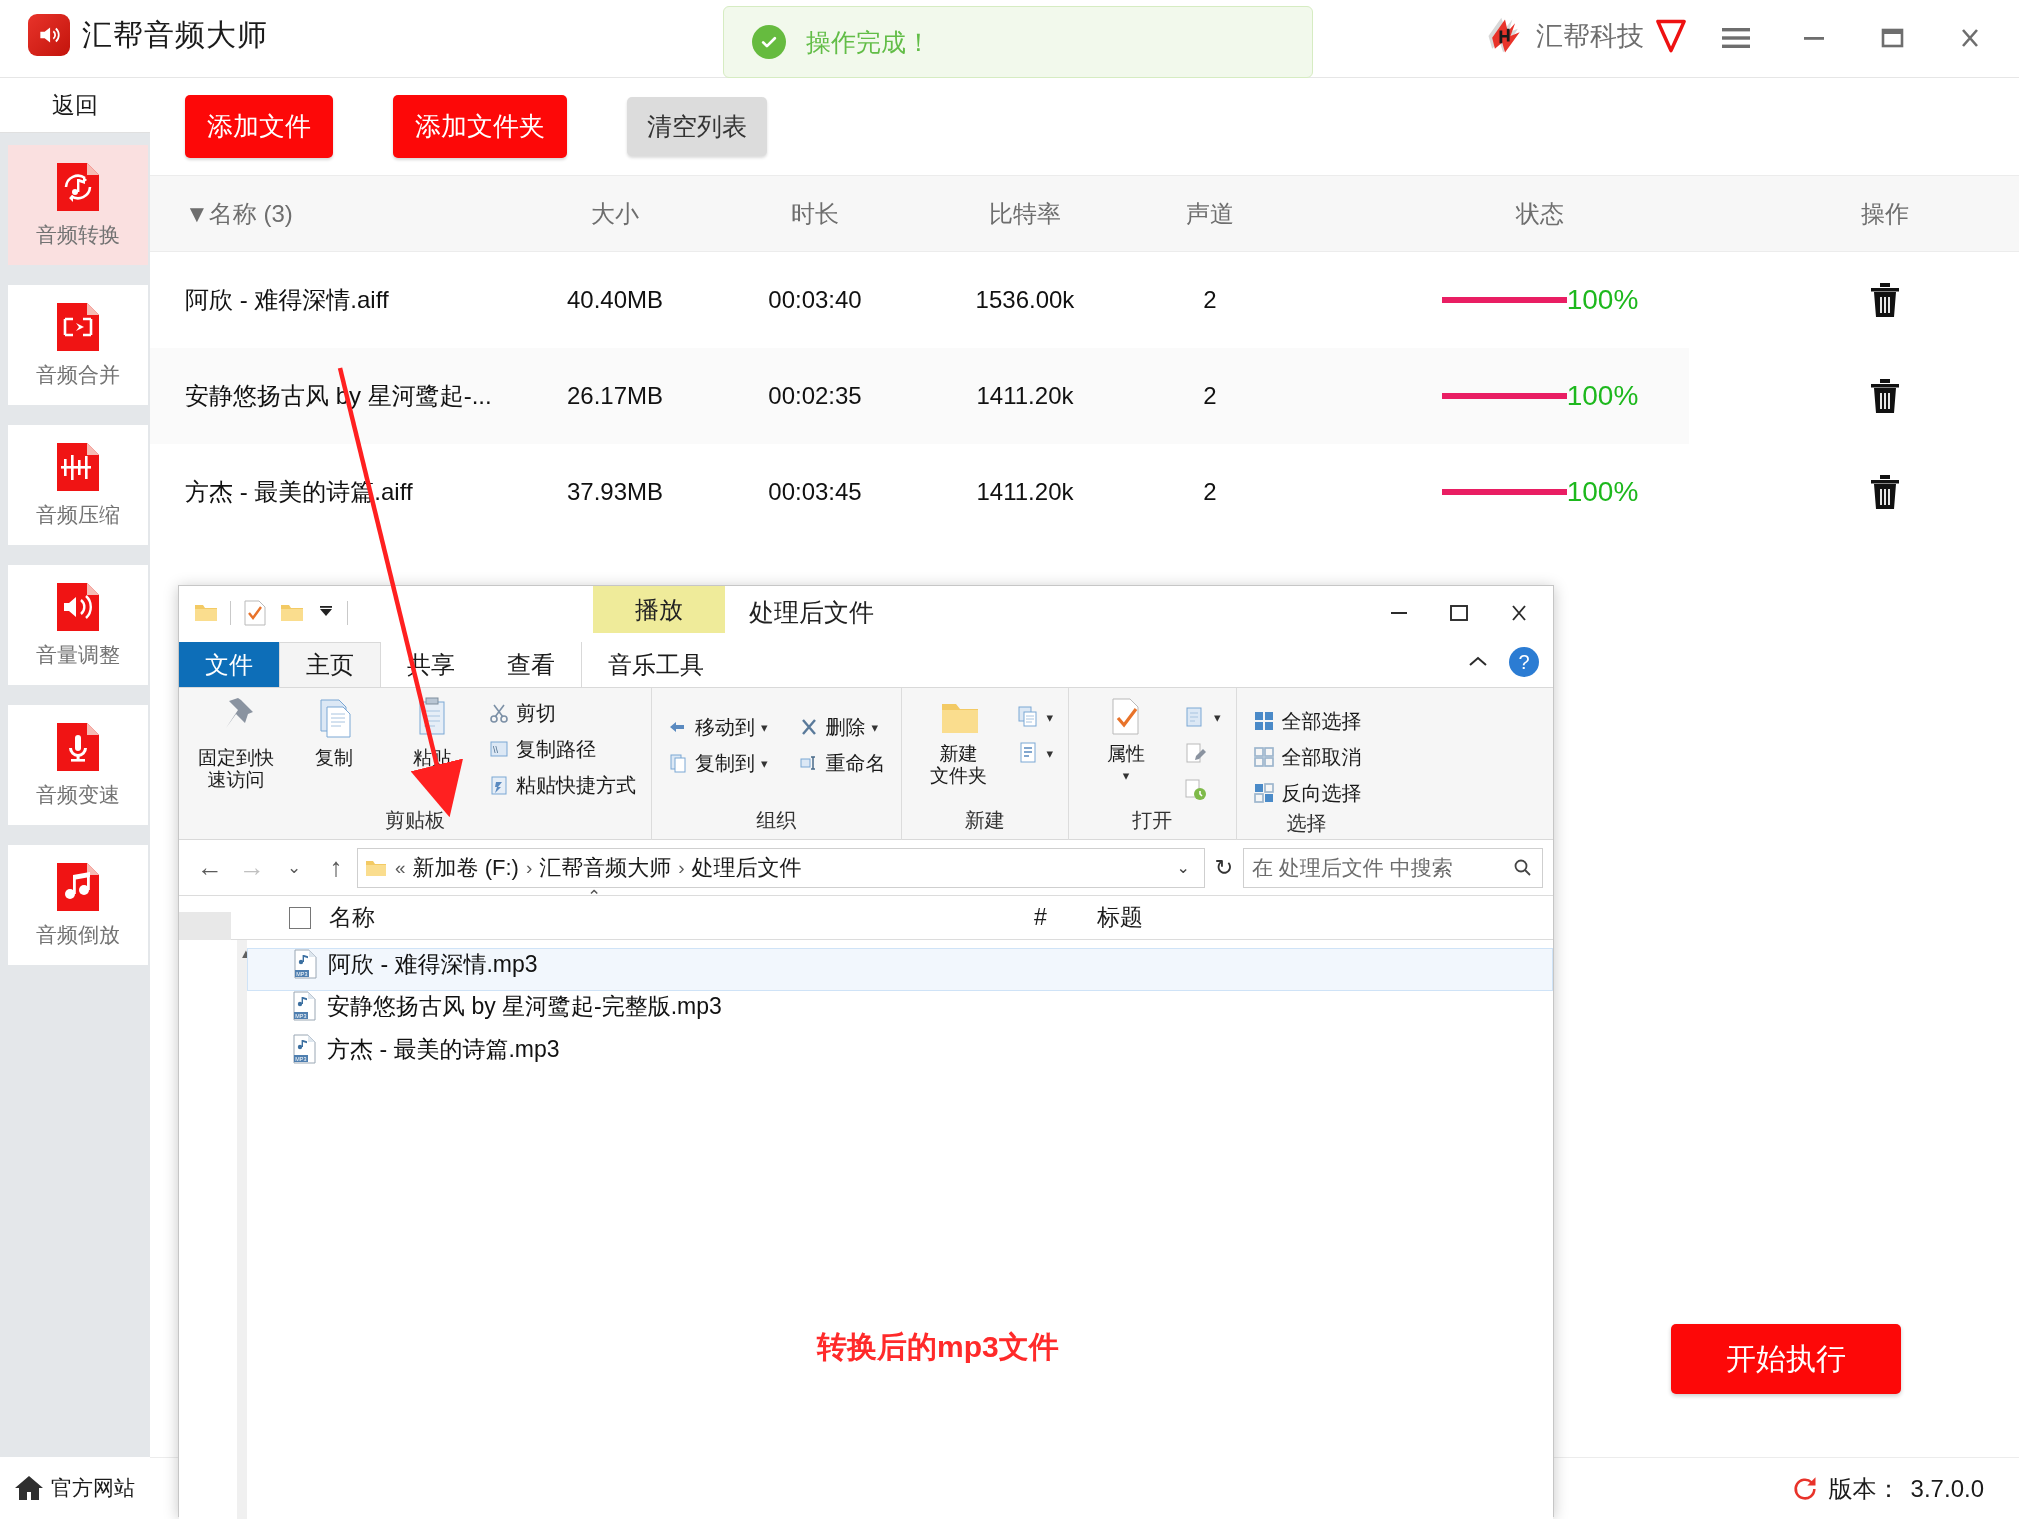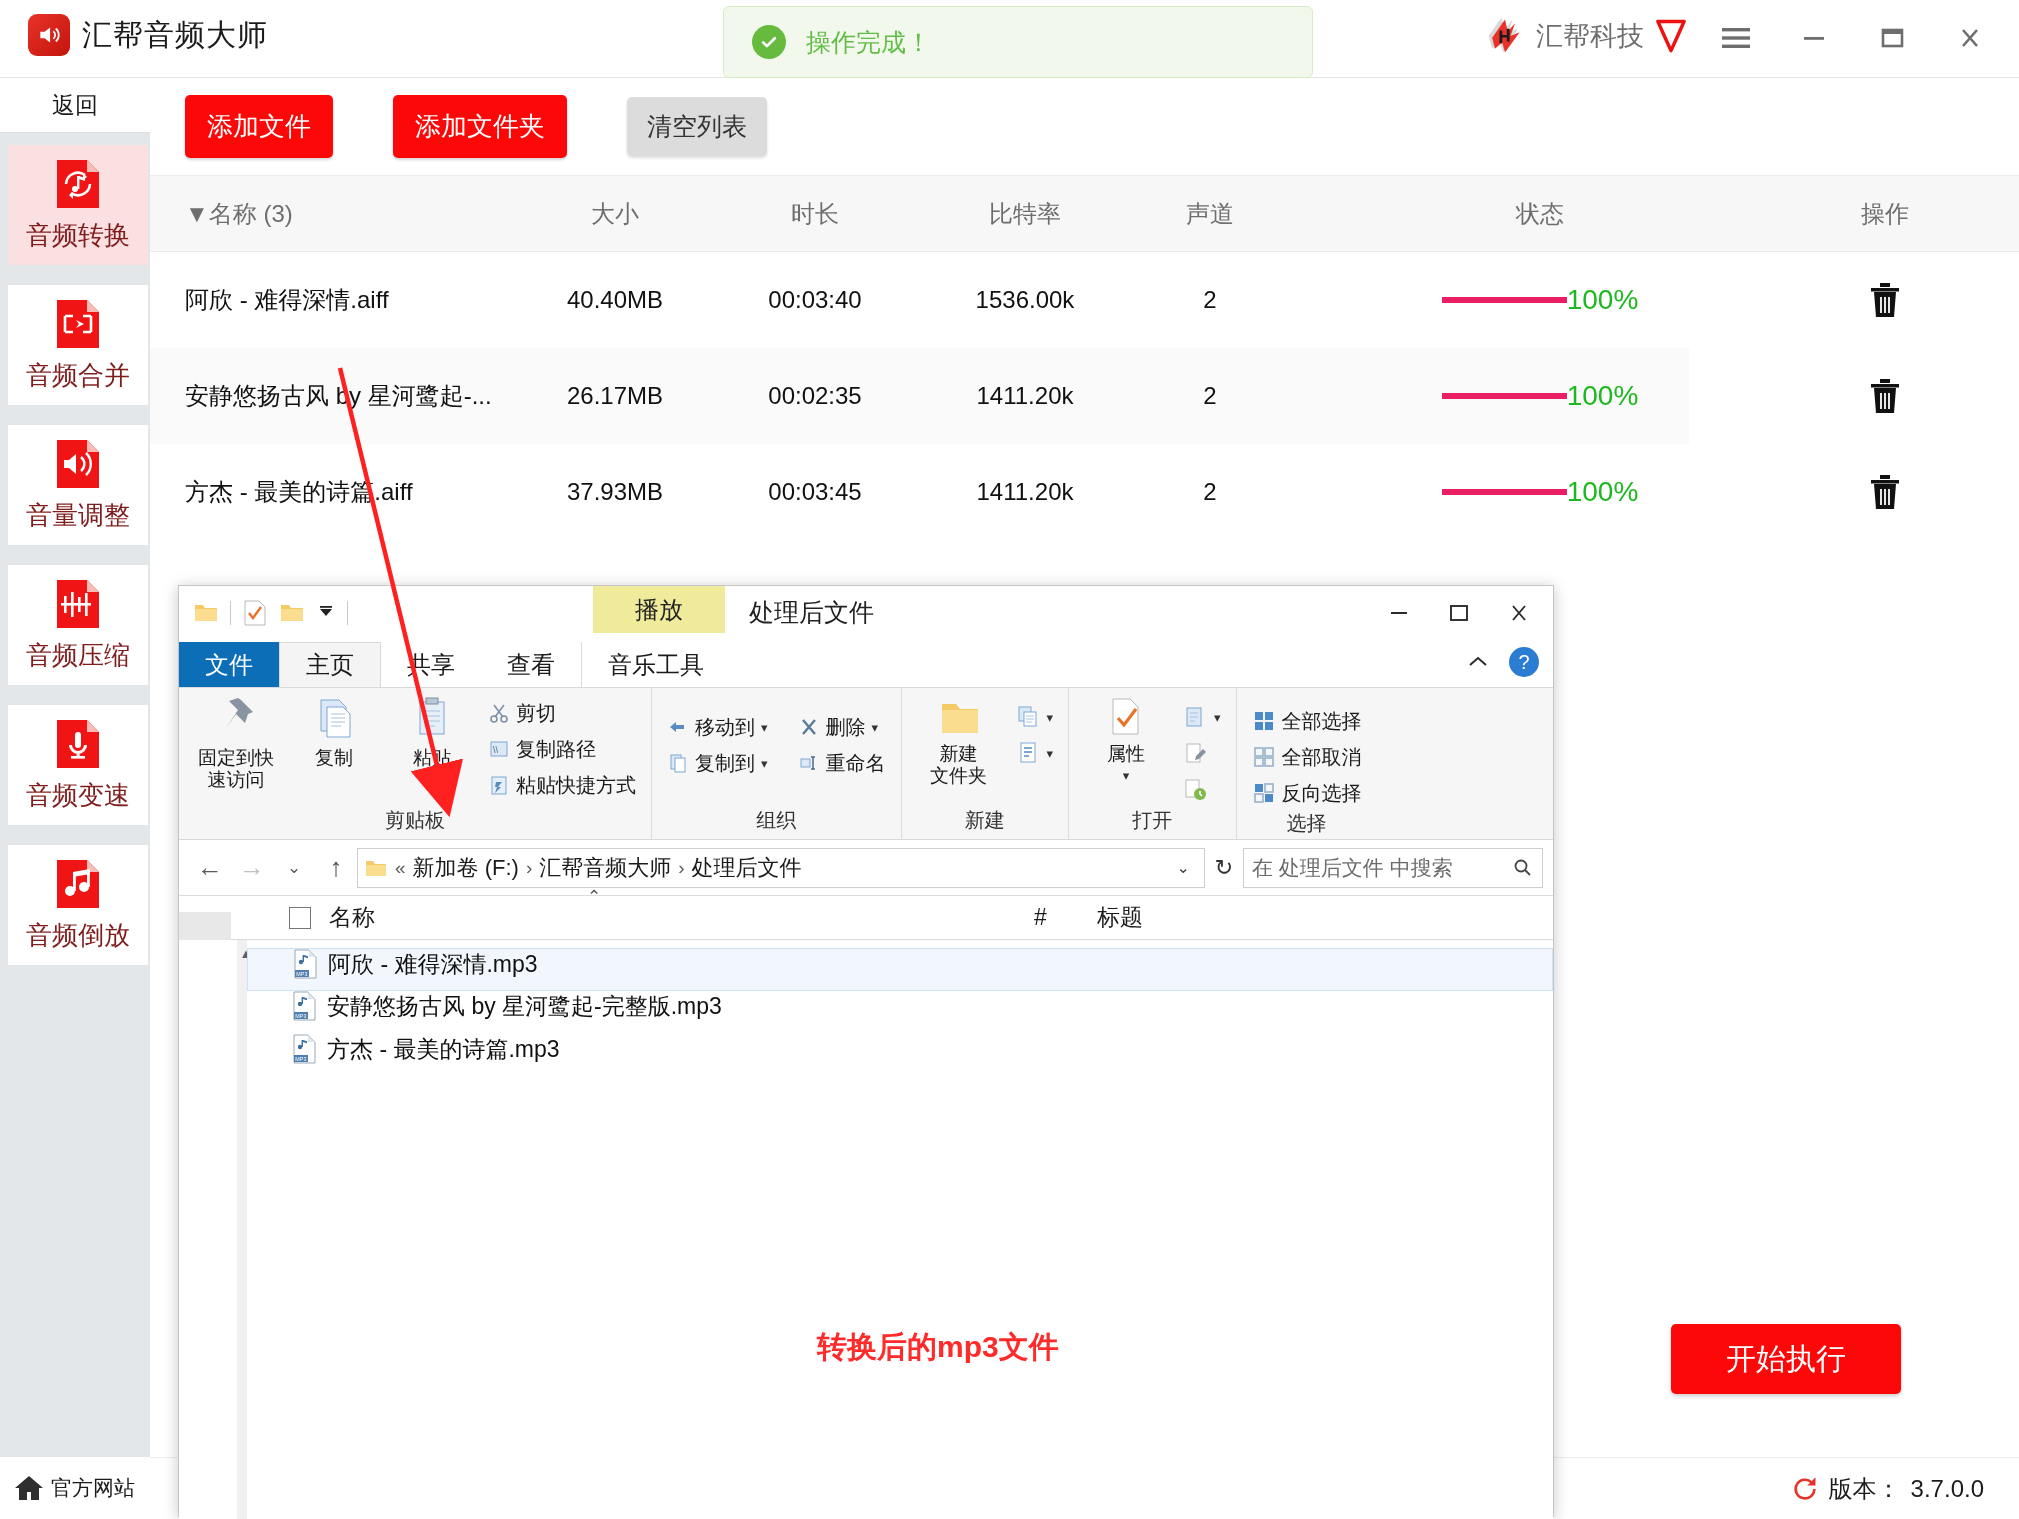--- a/index.html
+++ b/index.html
@@ -31,21 +31,21 @@
   .winbtn { width:78px; height:56px; display:flex; align-items:center; justify-content:center; cursor:pointer; }
 
   
   .sidebar { position:absolute; left:0; top:78px; width:150px; height:1441px; background:#e4e7ea; }
   .side-back { width:150px; height:55px; background:#fff; display:flex; align-items:center; justify-content:center;
       font-size:23px; color:#1b1b1b; border-bottom:1px solid #e0e0e0;font-family:Liberation Serif, serif;}
   .side-item { width:140px; margin-left:8px; height:120px; background:#fff; display:flex; flex-direction:column;
       align-items:center; justify-content:center; gap:8px; margin-bottom:20px; }
   .side-item.active { background:#fae0e0; }
   .side-ico { width:50px; height:52px; position:relative; }
-  .side-lab { font-size:26px; color:#7f1d1d; }
+  .side-lab { font-size:21px; color:#737373; }
   .side-top-gap { height:12px; }
 
   .homebar { position:absolute; left:0; bottom:0; width:150px; height:62px; background:#fff; display:flex; align-items:center; gap:7px; padding-left:14px; }
   .home-lab { font-size:21px; color:#1b1b1b; white-space:nowrap; }
 
   
   .main { position:absolute; left:150px; top:78px; width:1869px; height:1441px; background:#fff; }
   .toolbar { position:absolute; left:0; top:0; width:1869px; height:97px; background:#fff; display:flex; align-items:center; padding-left:35px; gap:60px; }
   .btn-red { background:#fd0808; color:#fff; font-size:26px; border:none; border-radius:5px; padding:14px 22px; cursor:pointer;
       box-shadow:0 2px 3px rgba(0,0,0,.16); }
@@ -232,45 +232,45 @@
         </svg>
       </div>
       <div class="side-lab">音频合并</div>
     </div>
 
     <div class="side-item">
       <div class="side-ico">
         <svg width="50" height="52" viewBox="0 0 50 52">
           <path fill="#f01414" d="M4 2h30l12 12v36H4z"></path>
             <path fill="#f5bdb5" d="M34 2l12 12H34z"></path>
-          <path fill="#fff" d="M11 22v8h5l7 6V16l-7 6h-5z"></path>
-          <g fill="none" stroke="#fff" stroke-width="2.4">
-              <path d="M28 19a9 9 0 0 1 0 14"></path>
-              <path d="M33 15a15 15 0 0 1 0 22"></path>
-            </g>
-        </svg>
-      </div>
-      <div class="side-lab">音量调整</div>
-    </div>
-
-    <div class="side-item">
-      <div class="side-ico">
-        <svg width="50" height="52" viewBox="0 0 50 52">
-          <path fill="#f01414" d="M4 2h30l12 12v36H4z"></path>
-            <path fill="#f5bdb5" d="M34 2l12 12H34z"></path>
           <g fill="#fff">
               <rect x="11" y="18" width="2.6" height="17"></rect>
               <rect x="18" y="14" width="2.6" height="25"></rect>
               <rect x="25" y="19" width="2.6" height="15"></rect>
               <rect x="32" y="15" width="2.6" height="23"></rect>
               <rect x="8" y="25" width="30" height="2.6"></rect>
             </g>
         </svg>
       </div>
       <div class="side-lab">音频压缩</div>
+    </div>
+
+    <div class="side-item">
+      <div class="side-ico">
+        <svg width="50" height="52" viewBox="0 0 50 52">
+          <path fill="#f01414" d="M4 2h30l12 12v36H4z"></path>
+            <path fill="#f5bdb5" d="M34 2l12 12H34z"></path>
+          <path fill="#fff" d="M11 22v8h5l7 6V16l-7 6h-5z"></path>
+          <g fill="none" stroke="#fff" stroke-width="2.4">
+              <path d="M28 19a9 9 0 0 1 0 14"></path>
+              <path d="M33 15a15 15 0 0 1 0 22"></path>
+            </g>
+        </svg>
+      </div>
+      <div class="side-lab">音量调整</div>
     </div>
 
     <div class="side-item">
       <div class="side-ico">
         <svg width="50" height="52" viewBox="0 0 50 52">
           <path fill="#f01414" d="M4 2h30l12 12v36H4z"></path>
             <path fill="#f5bdb5" d="M34 2l12 12H34z"></path>
           <g fill="#fff">
               <rect x="22" y="14" width="6" height="16" rx="3"></rect>
               <path d="M16 27a9 9 0 0 0 18 0h-3a6 6 0 0 1-12 0z"></path>

